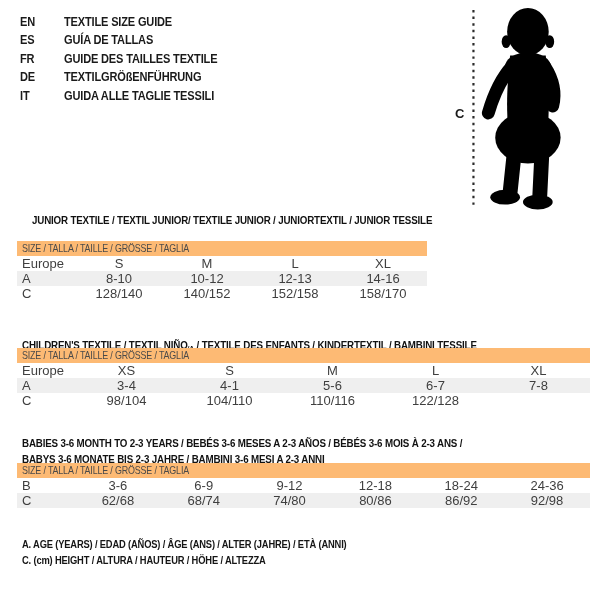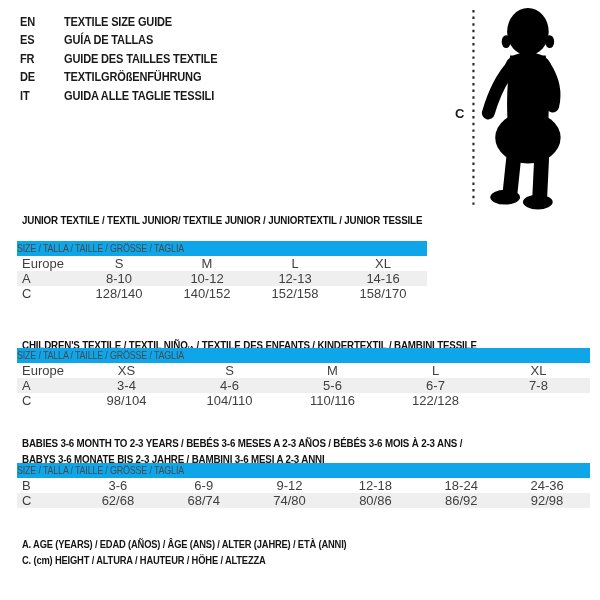--- a/index.html
+++ b/index.html
@@ -17,21 +17,21 @@
   
   .figure-svg{position:absolute;left:448px;top:4px;}
   .height-label{position:absolute;left:455px;top:106px;font-size:13px;font-weight:700;color:#1a1a1a;}
 
   
   .tbl-title{position:absolute;font-size:11.5px;font-weight:700;color:#111;line-height:15.5px;}
   .subsc{font-size:8px;vertical-align:-2px;}
 
   
   .size-table{position:absolute;}
-  .thead{height:15px;line-height:15px;background:#0ea5e9;font-size:10.5px;color:#4a4a4a;overflow:hidden;}
+  .thead{height:15px;line-height:15px;background:#fdba74;font-size:10.5px;color:#4a4a4a;padding-left:5px;overflow:hidden;}
   .trow{display:grid;height:15px;line-height:15px;font-size:13px;color:#3f3f3f;}
   .trow.alt{background:#efefef;}
   .cell{text-align:center;overflow:hidden;}
   .cell.label{text-align:left;padding-left:5px;}
 
   
   .footnotes{position:absolute;left:22px;top:536px;}
   .footnote{height:16.2px;line-height:16.2px;font-size:11px;font-weight:700;color:#151515;}
 </style>
 </head>
@@ -74,21 +74,21 @@
       <path d="M97,63 C106,77 108,91 105,103" stroke="#000" stroke-width="13" stroke-linecap="round" fill="none"></path>
       <ellipse cx="80" cy="135" rx="33" ry="26"></ellipse>
       <path d="M66,152 L62,190" stroke="#000" stroke-width="15" stroke-linecap="round" fill="none"></path>
       <path d="M94,152 L92,193" stroke="#000" stroke-width="15" stroke-linecap="round" fill="none"></path>
       <ellipse cx="57" cy="195" rx="15" ry="7.5"></ellipse>
       <ellipse cx="90" cy="200" rx="15" ry="7.5"></ellipse>
     </g>
   </svg>
   <span class="height-label">C</span>
 
-  <div class="tbl-title" style="left:22px;top:213px;">
+  <div class="tbl-title" style="left:32px;top:213px;">
     <span class="cond">JUNIOR TEXTILE / TEXTIL JUNIOR/ TEXTILE JUNIOR / JUNIORTEXTIL / JUNIOR TESSILE</span>
   </div>
   <div class="size-table" style="left:17px;top:241px;width:410px;">
     <div class="thead">
       <span class="cond">SIZE / TALLA / TAILLE / GRÖSSE / TAGLIA</span>
     </div>
   <div class="trow" style="grid-template-columns: 58px repeat(4, 1fr);">
         <div class="cell label">Europe</div>
         <div class="cell">S</div>
         <div class="cell">M</div>
@@ -122,21 +122,21 @@
         <div class="cell label">Europe</div>
         <div class="cell">XS</div>
         <div class="cell">S</div>
         <div class="cell">M</div>
         <div class="cell">L</div>
         <div class="cell">XL</div>
       </div>
       <div class="trow alt" style="grid-template-columns: 58px repeat(5, 1fr);">
         <div class="cell label">A</div>
         <div class="cell">3-4</div>
-        <div class="cell">4-6</div>
+        <div class="cell">4-1</div>
         <div class="cell">5-6</div>
         <div class="cell">6-7</div>
         <div class="cell">7-8</div>
       </div>
       <div class="trow" style="grid-template-columns: 58px repeat(5, 1fr);">
         <div class="cell label">C</div>
         <div class="cell">98/104</div>
         <div class="cell">104/110</div>
         <div class="cell">110/116</div>
         <div class="cell">122/128</div>

